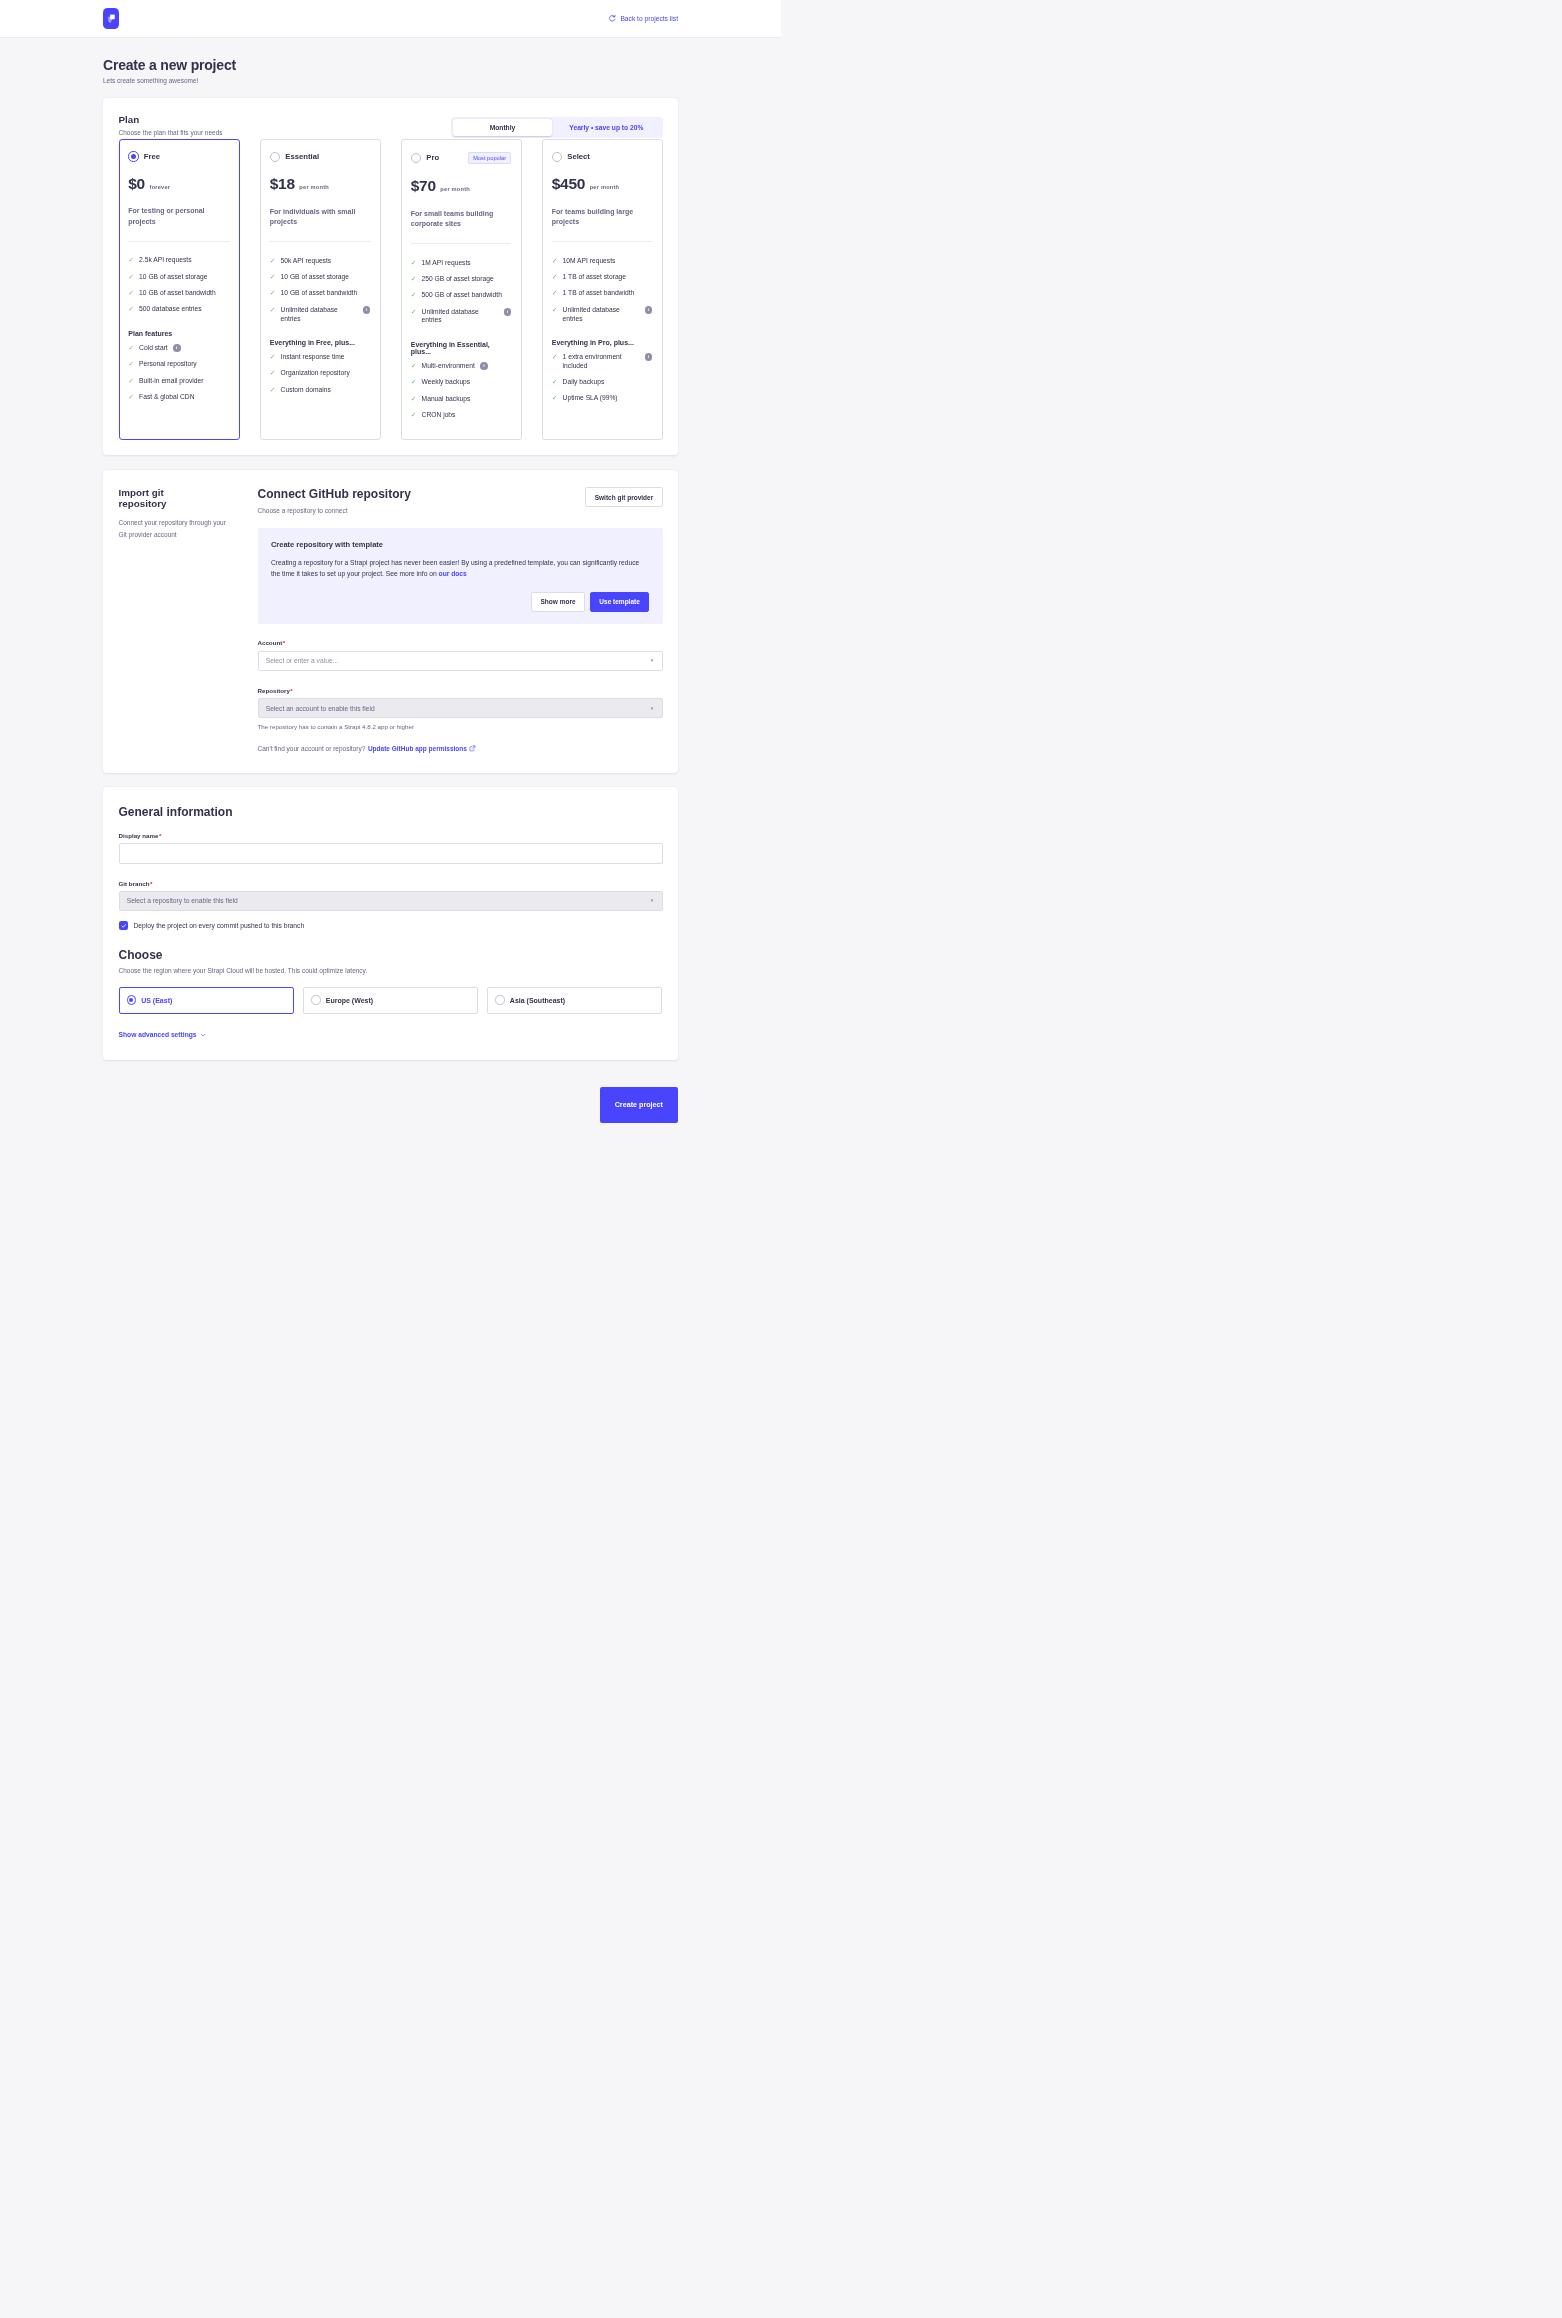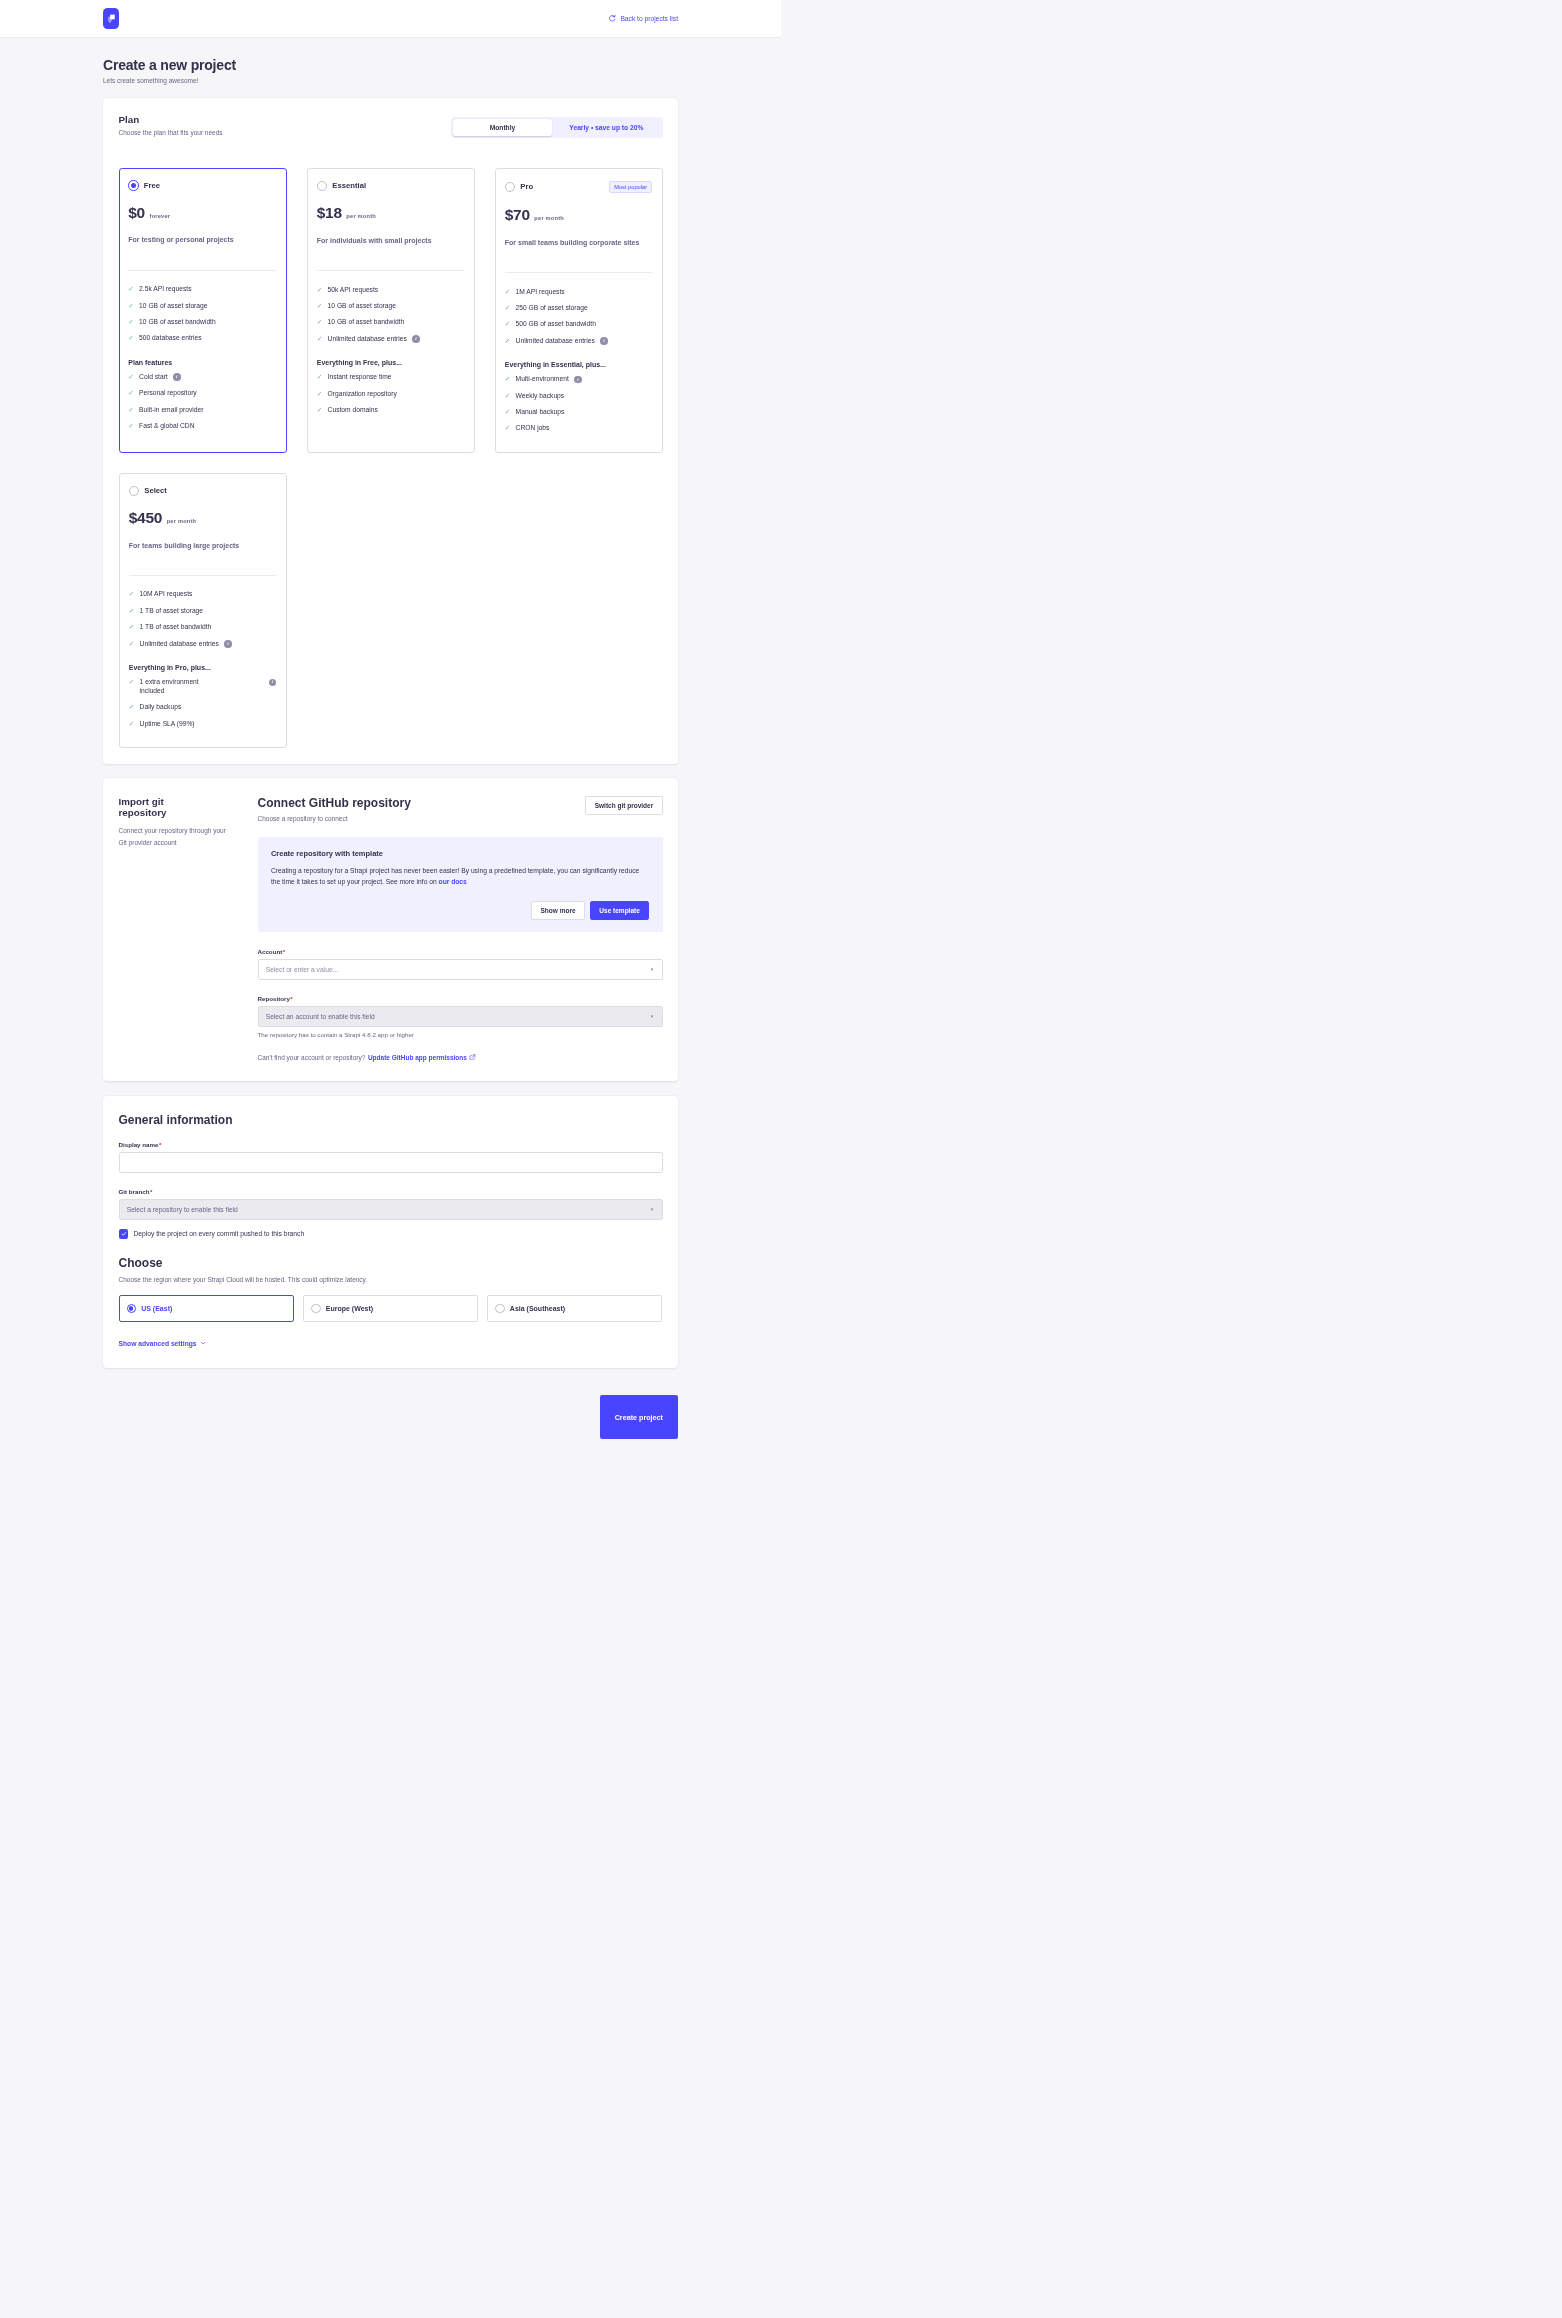--- a/index.html
+++ b/index.html
@@ -27,21 +27,21 @@
   .section-title { font-size: 9.8px; font-weight: 700; color: #32324D; }
   .section-subtitle { font-size: 6.5px; color: #666687; margin-top: 4.6px; }
 
   .billing-toggle { background: #F0F0FF; border-radius: 4.1px; padding: 2.1px; display: flex;
                     width: 212px; margin-top: 3.1px; }
   .bt-opt { border: none; font-family: inherit; font-size: 6.7px; font-weight: 600;
             padding: 5.2px 0; border-radius: 3.1px; cursor: pointer; }
   .bt-opt.monthly { flex: 0 0 48%; background: #fff; color: #32324D; box-shadow: 0 0.5px 1.5px rgba(33,33,52,0.18); }
   .bt-opt.yearly { flex: 1; background: transparent; color: #4945FF; }
 
-  .plans-grid { display: grid; grid-template-columns: repeat(3, 1fr); gap: 20px; margin-top: 30px; }
+  .plans-grid { display: grid; grid-template-columns: repeat(4, 1fr); gap: 20px; margin-top: 1px; }
   .plan { border: 0.5px solid #DCDCE4; border-radius: 3.1px; padding: 11.4px 9.3px; background: #fff; cursor: pointer; }
   .plan.selected { border: 1px solid #4945FF; padding: 11px 8.8px; }
 
   .plan-top { display: flex; align-items: center; }
   .radio { width: 10.3px; height: 10.3px; border-radius: 50%; border: 0.5px solid #C0C0CF;
            background: #fff; flex: 0 0 auto; position: relative; }
   .radio.checked { border: 0.8px solid #4945FF; }
   .radio.checked::after { content: ""; position: absolute; inset: 1.5px; border-radius: 50%; background: #4945FF; }
   .plan-name { font-size: 7.7px; font-weight: 600; color: #32324D; margin-left: 5.2px; }
   .badge { margin-left: auto; font-size: 5.7px; font-weight: 500; color: #4945FF; background: #F0F0FF;
@@ -116,21 +116,21 @@
   .region-option.selected { border: 1px solid #4945FF; padding: 0 7.2px; }
   .region-label { font-size: 7px; font-weight: 600; color: #32324D; }
   .region-option.selected .region-label { color: #4945FF; }
 
   .advanced-link { display: inline-flex; align-items: center; gap: 3.1px; margin-top: 17.6px;
                    font-size: 6.7px; font-weight: 600; color: #4945FF; cursor: pointer; text-decoration: none; }
 
   .footer-row { display: flex; justify-content: flex-end; margin-top: 27px; }
   .create-btn { background: #4945FF; color: #fff; border: none; border-radius: 2.1px;
                 font-family: inherit; font-size: 7.2px; font-weight: 600;
-                padding: 0 15px; height: 44px; cursor: pointer; }
+                padding: 0 15px; height: 36px; cursor: pointer; }
 </style>
 </head>
 <body>
 
 <div class="topbar">
   <div class="logo">
     <svg width="10.3" height="12.4" viewBox="0 0 20 24">
       <rect x="4" y="9" width="8" height="8" fill="#ffffff" opacity="0.45"></rect>
       <polygon points="4,17 9,22 9,17" fill="#ffffff" opacity="0.7"></polygon>
       <rect x="8" y="5" width="9" height="9" fill="#ffffff"></rect>

